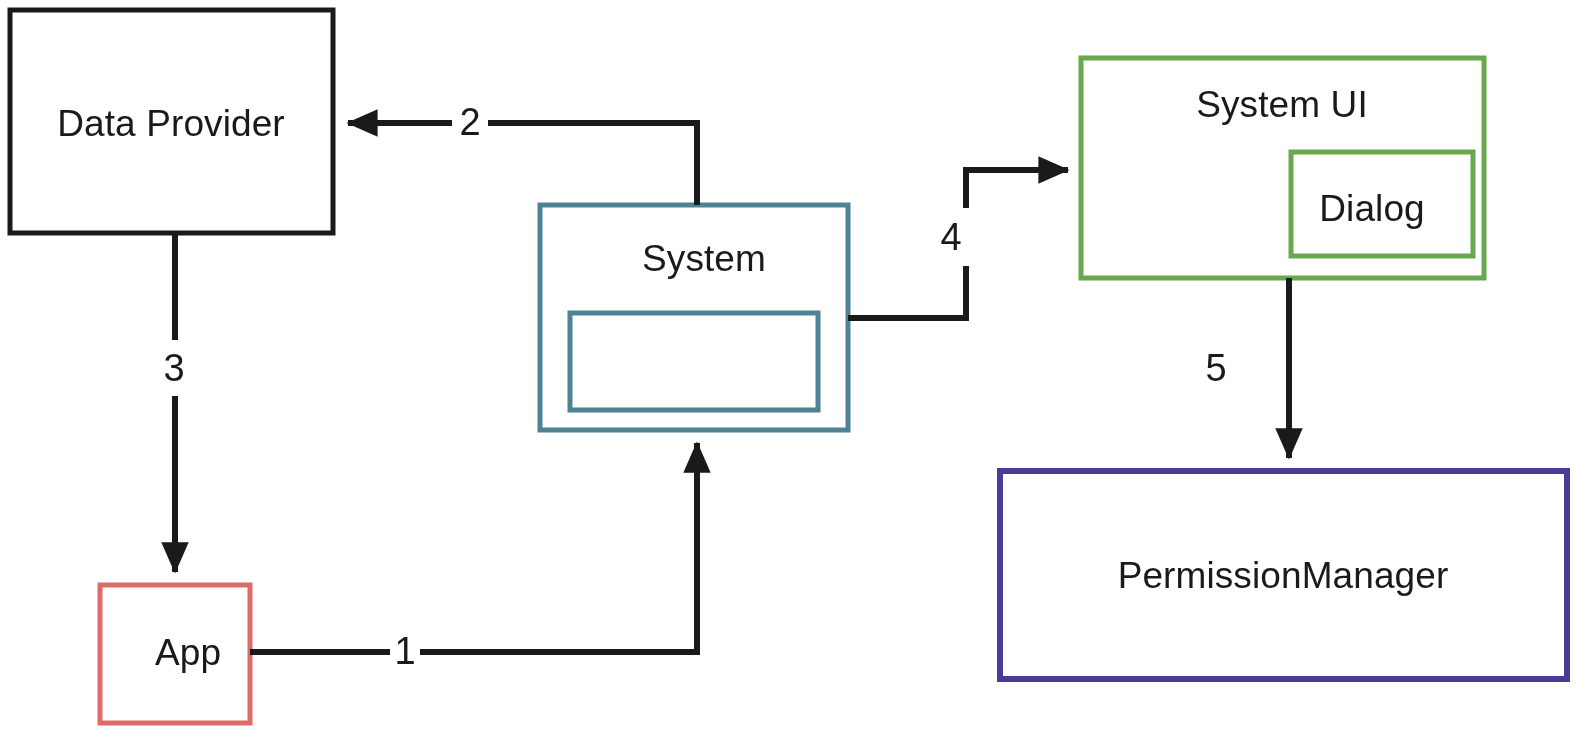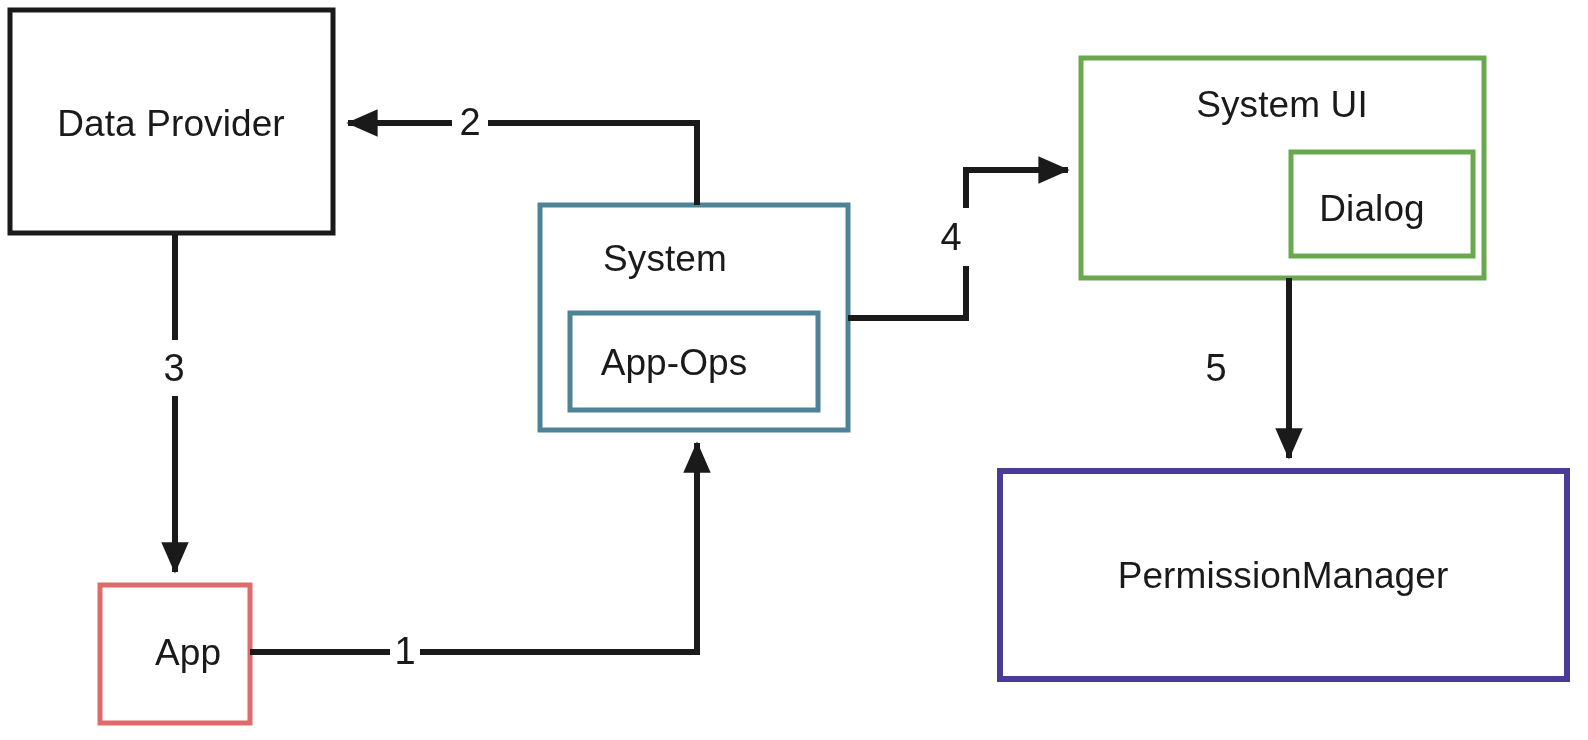--- a/index.html
+++ b/index.html
@@ -80,23 +80,22 @@
     <path d="M 1289 278 L 1289 458" fill="none" stroke="#1a1a1a" stroke-width="6" marker-end="url(#arrowhead)"></path>
 
     <rect x="452" y="108" width="36" height="30" fill="#ffffff"></rect>
     <rect x="390" y="637" width="30" height="30" fill="#ffffff"></rect>
     <rect x="160" y="340" width="30" height="56" fill="#ffffff"></rect>
     <rect x="951" y="208" width="32" height="58" fill="#ffffff"></rect>
   </svg>
 
   <div class="node-label lbl-center" style="left:171px; top:123px;">Data Provider</div>
 
-  <div class="node-label lbl-center" style="left:665px; top:258px;">System</div>
+  <div class="node-label lbl-center" style="left:704px; top:258px;">System</div>
 
-  <div class="node-label lbl-center" style="left:674px; top:362px;">App-Ops</div>
 
   <div class="node-label lbl-center" style="left:1282px; top:104px;">System UI</div>
 
   <div class="node-label lbl-center" style="left:1372px; top:208px;">Dialog</div>
 
   <div class="node-label lbl-center" style="left:1283px; top:575px;">PermissionManager</div>
 
   <div class="node-label lbl-center" style="left:188px; top:652px;">App</div>
 
   <div class="edge-label lbl-center" style="left:405px; top:651px;">1</div>

